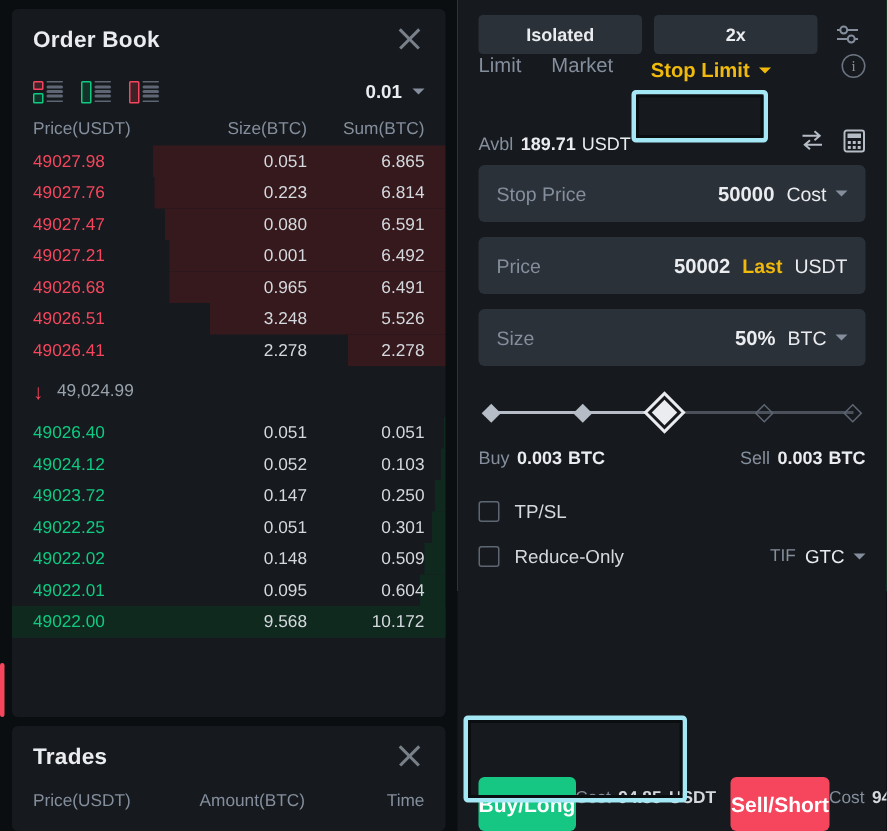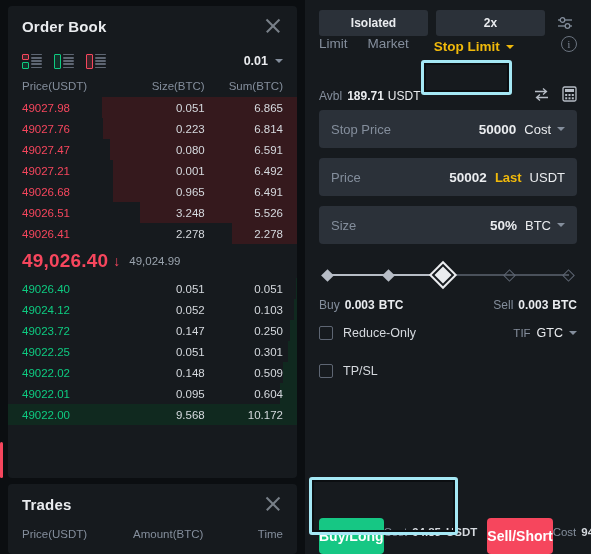--- a/index.html
+++ b/index.html
@@ -235,21 +235,20 @@
           </div>
           <div class="ob-row">
             <div class="depth ask" style="width: 22.4%;"></div>
             <span class="c-price ask-px">49026.41</span>
             <span class="c-size sz">2.278</span>
             <span class="c-sum sm">2.278</span>
           </div>
         </div>
 
       <div class="mid-row">
-        <span class="mid-price">49,026.40</span>
         <span class="mid-arrow">↓</span>
         <span class="mid-sub">49,024.99</span>
       </div>
 
       <div class="ob-rows" id="bids">
           <div class="ob-row">
             <div class="depth bid" style="width: 0.5%;"></div>
             <span class="c-price bid-px">49026.40</span>
             <span class="c-size sz">0.051</span>
             <span class="c-sum sm">0.051</span>
@@ -395,35 +394,35 @@
       <span class="bs-l">Buy</span>
       <span class="bs-v">0.003</span>
       <span class="bs-v" style="margin-left:4px">BTC</span>
       <div class="bs-right">
         <span class="bs-l">Sell</span>
         <span class="bs-v">0.003</span>
         <span class="bs-v" style="margin-left:4px">BTC</span>
       </div>
     </div>
 
+    <div class="chk-row" style="margin-top:8px">
+      <div class="chk"></div>
+      <span class="chk-lbl">TP/SL</span>
+    </div>
+
     <div class="chk-row">
       <div class="chk"></div>
       <span class="chk-lbl">Reduce-Only</span>
       <div class="tif">
         <span class="tif-l">TIF</span>
         <span class="tif-v">GTC</span>
         <span class="caret"></span>
       </div>
     </div>
 
-    <div class="chk-row" style="margin-top:8px">
-      <div class="chk"></div>
-      <span class="chk-lbl">TP/SL</span>
-    </div>
-
     <div class="actions">
       <div class="act-col">
         <div class="act-btn buy">Buy/Long</div>
         <div class="cost">
           <span class="cost-l">Cost</span>
           <span class="cost-v">94.85</span>
           <span class="cost-v">USDT</span>
         </div>
       </div>
       <div class="act-col">

